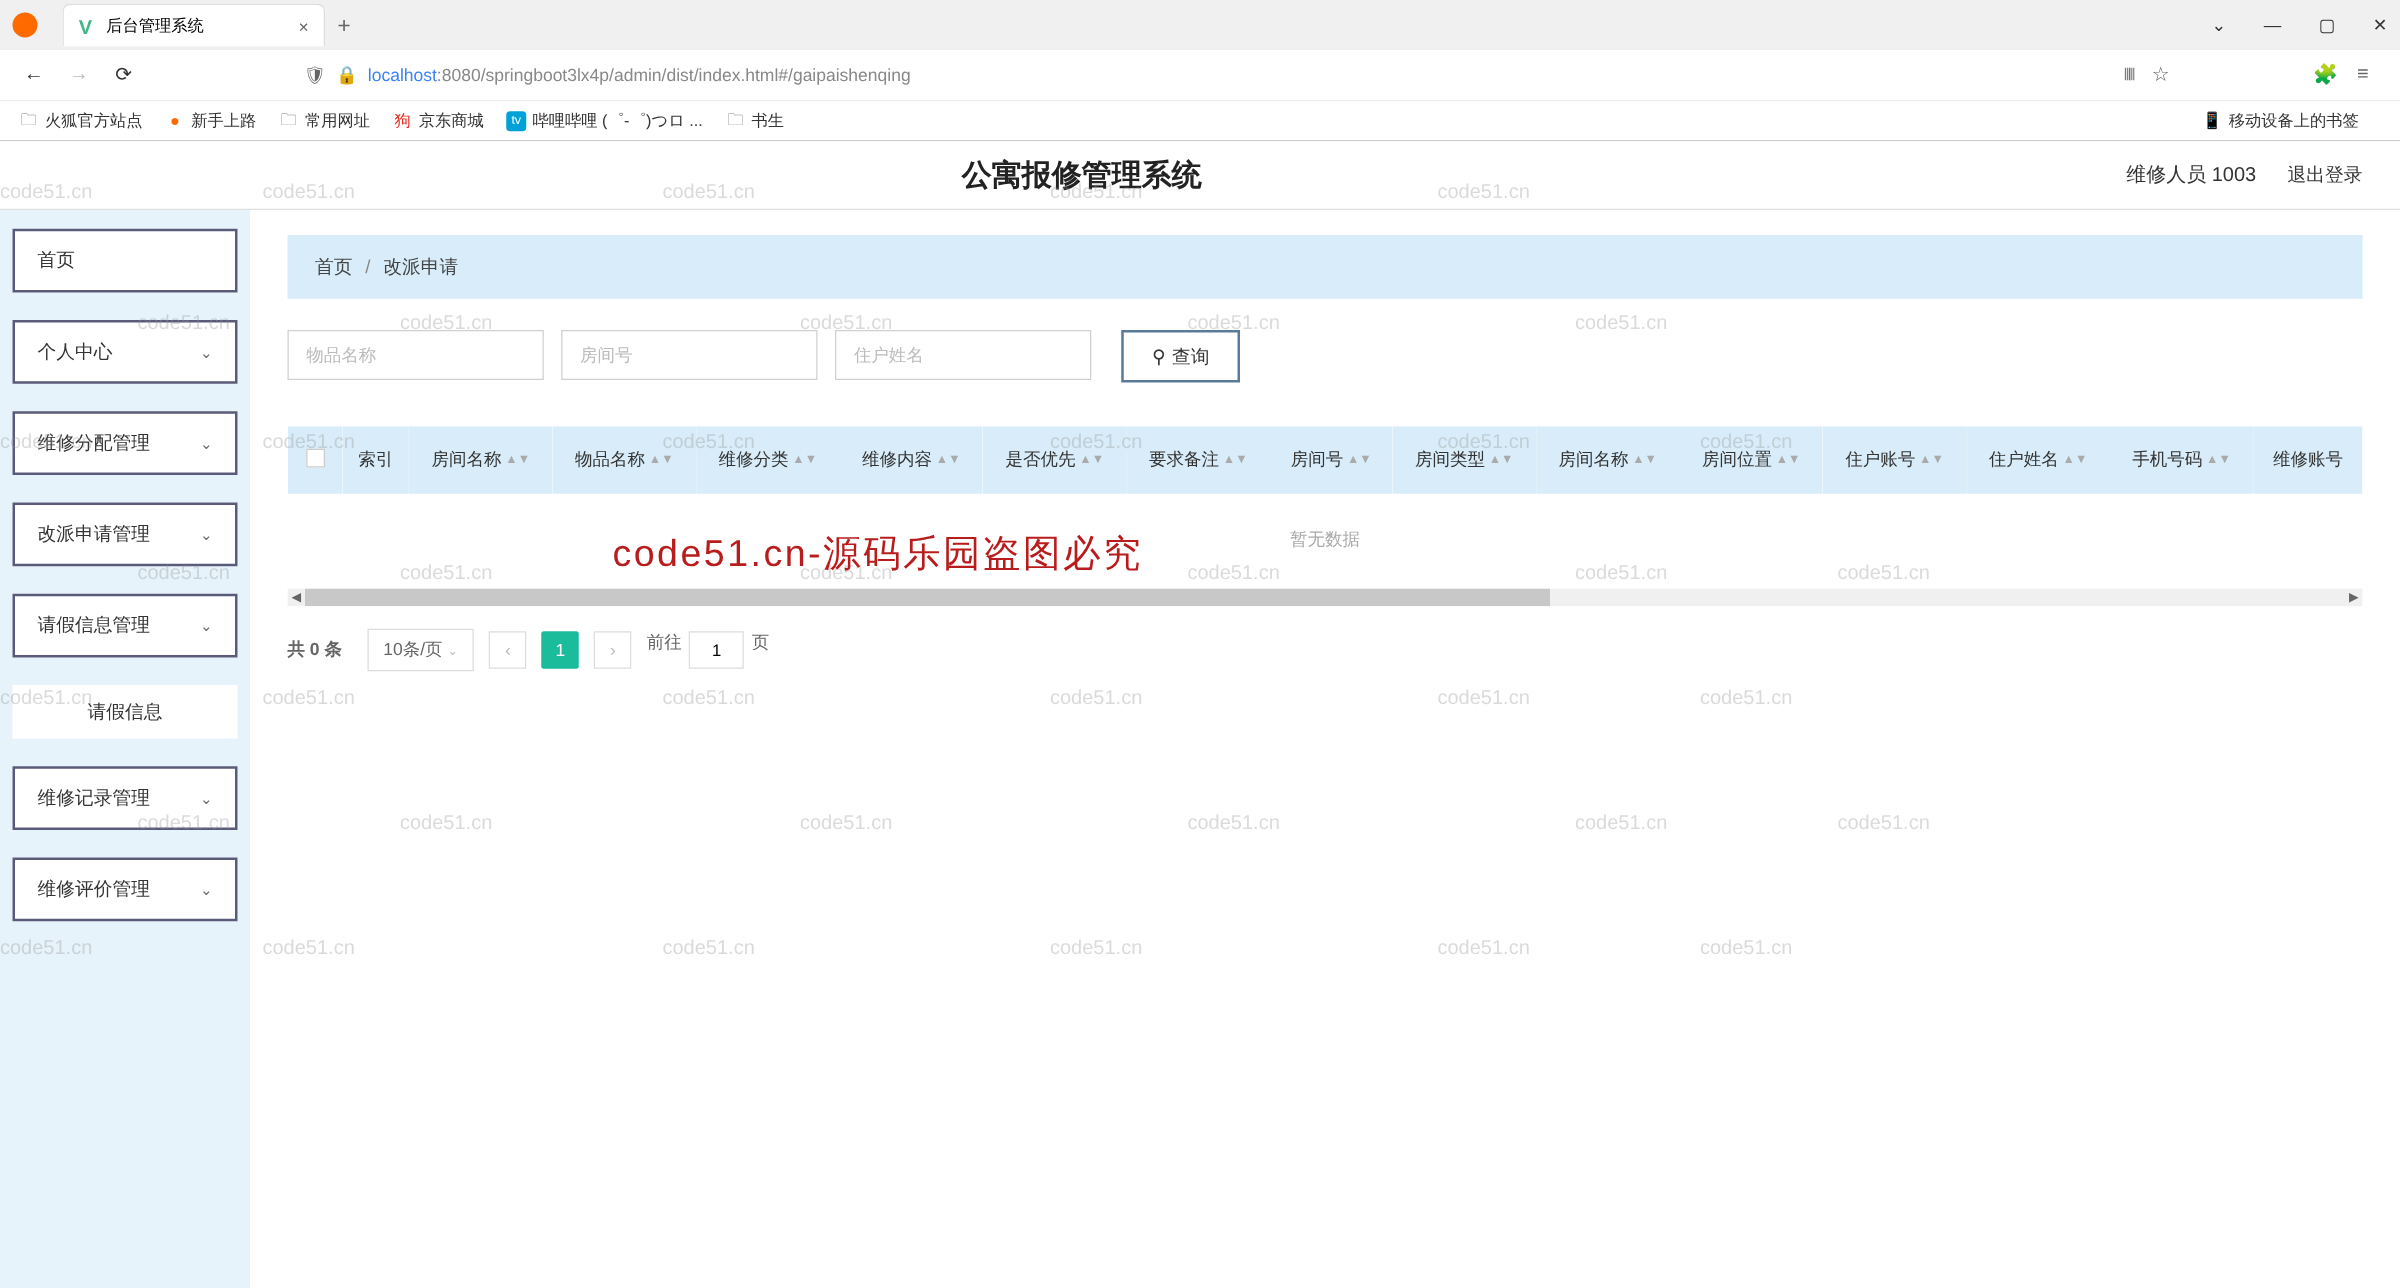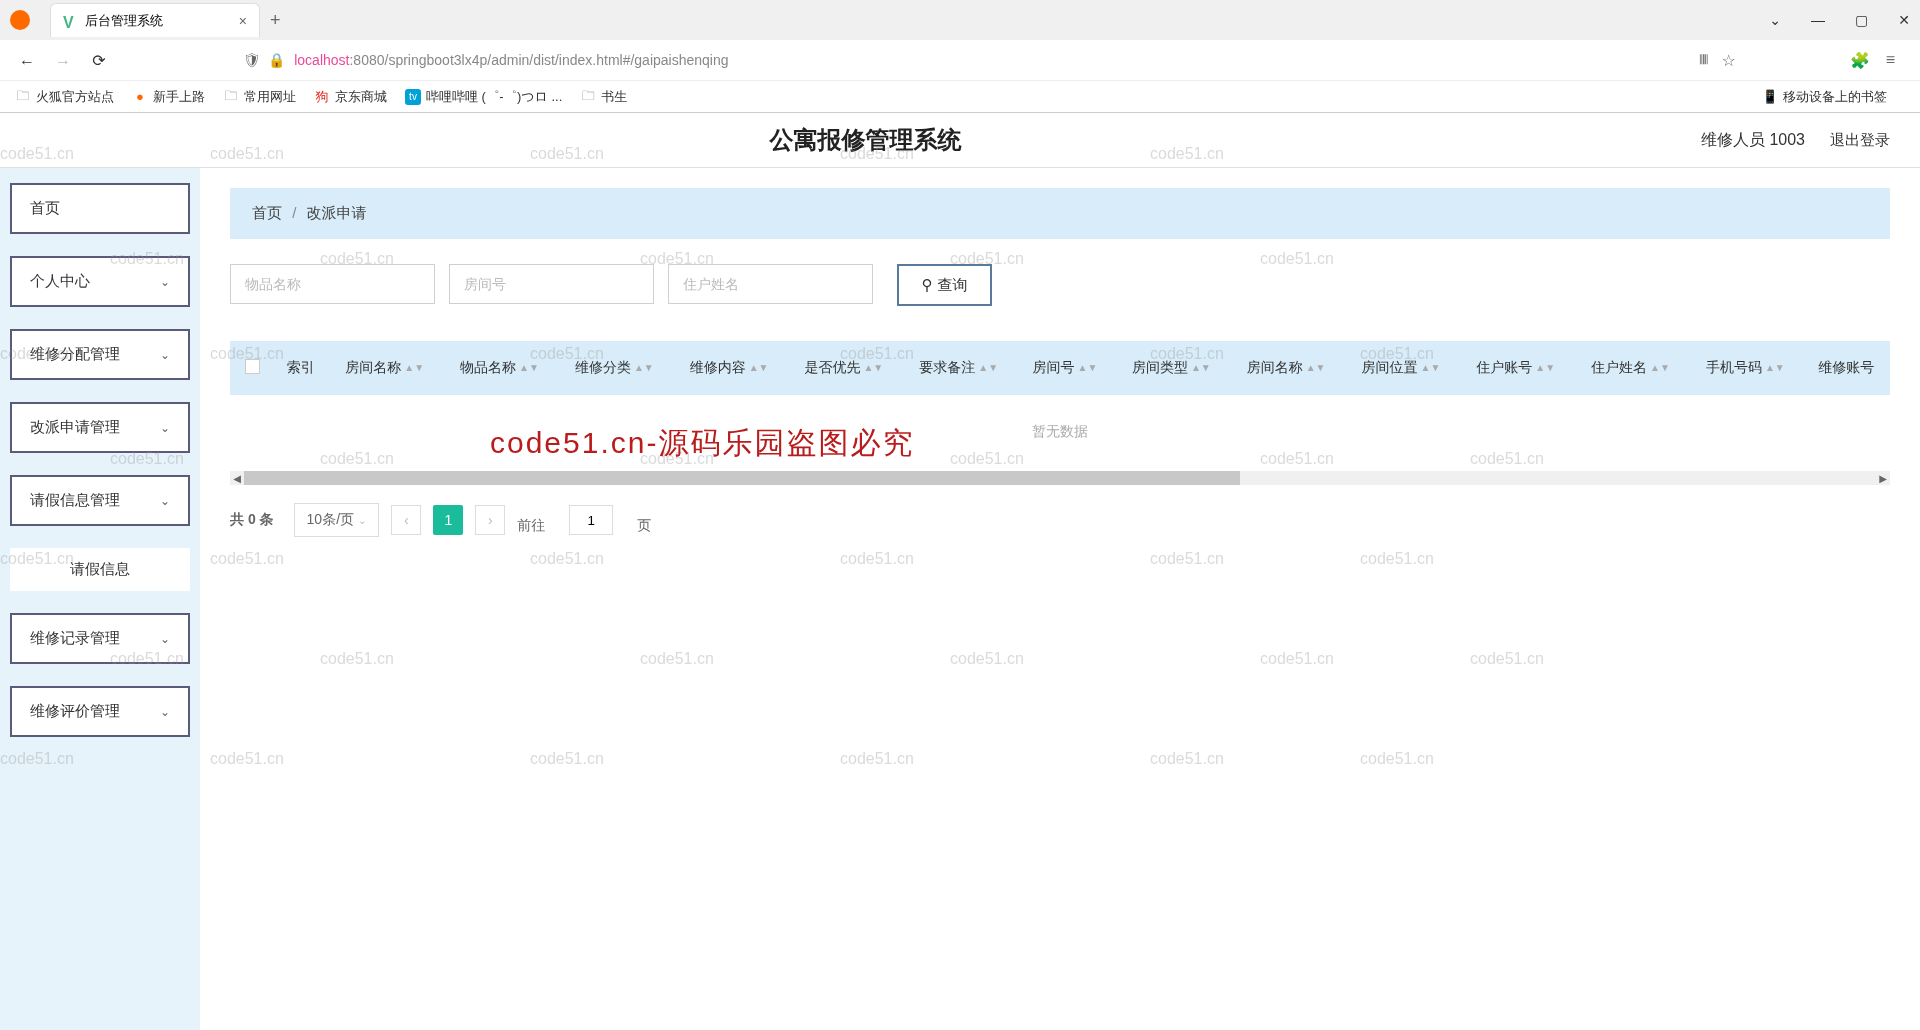--- a/index.html
+++ b/index.html
@@ -14,21 +14,21 @@
 .tab-title { font-size: 13px; flex: 1; }
 .tab-close { font-size: 14px; color: #666; }
 .new-tab { margin-left: 10px; font-size: 18px; color: #666; }
 .window-controls { margin-left: auto; display: flex; gap: 30px; font-size: 14px; color: #333; }
 
 .nav-bar { display: flex; align-items: center; height: 40px; padding: 0 15px; background: #fff; }
 .nav-btn { width: 24px; text-align: center; font-size: 16px; color: #333; margin-right: 12px; }
 .url-container { flex: 1; display: flex; align-items: center; margin-left: 120px; }
 .shield-icon, .lock-icon { margin-right: 8px; color: #666; font-size: 14px; }
 .url-text { font-size: 14px; color: #888; }
-.url-text .host { color: #ec4899; }
+.url-text .host { color: #3b82f6; }
 .nav-right { display: flex; gap: 15px; align-items: center; margin-right: 10px; }
 
 .bookmarks-bar { display: flex; align-items: center; height: 32px; padding: 0 15px; background: #fff; border-top: 1px solid #eee; font-size: 13px; }
 .bookmark { display: flex; align-items: center; margin-right: 18px; color: #333; }
 .bookmark-icon { width: 16px; height: 16px; margin-right: 5px; display: inline-flex; align-items: center; justify-content: center; }
 .bm-folder { color: #888; }
 .bm-firefox { color: #ff6a00; }
 .bm-jd { color: #e1251b; }
 .bm-bili { color: #00a1d6; background: #00a1d6; color: #fff; border-radius: 3px; font-size: 10px; padding: 1px 2px; }
 .bookmarks-right { margin-left: auto; }
@@ -74,21 +74,21 @@
 .hscroll { height: 14px; background: #f0f0f0; display: flex; align-items: center; margin-top: 2px; }
 .hscroll-left, .hscroll-right { width: 14px; text-align: center; font-size: 10px; color: #666; }
 .hscroll-thumb { height: 14px; background: #c8c8c8; flex: 0 0 60%; margin-left: 0; }
 
 
 .pagination { display: flex; align-items: center; gap: 12px; margin-top: 18px; font-size: 14px; color: #666; }
 .page-total { margin-right: 8px; font-weight: bold; }
 .page-size { border: 1px solid #ddd; padding: 7px 12px; background: #fff; }
 .page-btn { width: 30px; height: 30px; border: 1px solid #ddd; display: flex; align-items: center; justify-content: center; color: #bbb; }
 .page-num { width: 30px; height: 30px; background: #1abc9c; color: #fff; display: flex; align-items: center; justify-content: center; border-radius: 2px; }
-.page-jump { display: flex; align-items: flex-end; gap: 24px; }
+.page-jump { display: flex; align-items: flex-start; gap: 6px; }
 .page-jump input { width: 44px; height: 30px; border: 1px solid #ddd; text-align: center; }
 
 
 .watermark { position: absolute; color: rgba(150,150,150,0.35); font-size: 16px; pointer-events: none; z-index: 100; }
 .watermark-red { position: absolute; color: #b91c1c; font-size: 30px; font-weight: normal; pointer-events: none; z-index: 101; letter-spacing: 2px; }
 </style>
 </head>
 <body>
 
 <div class="browser-chrome">

